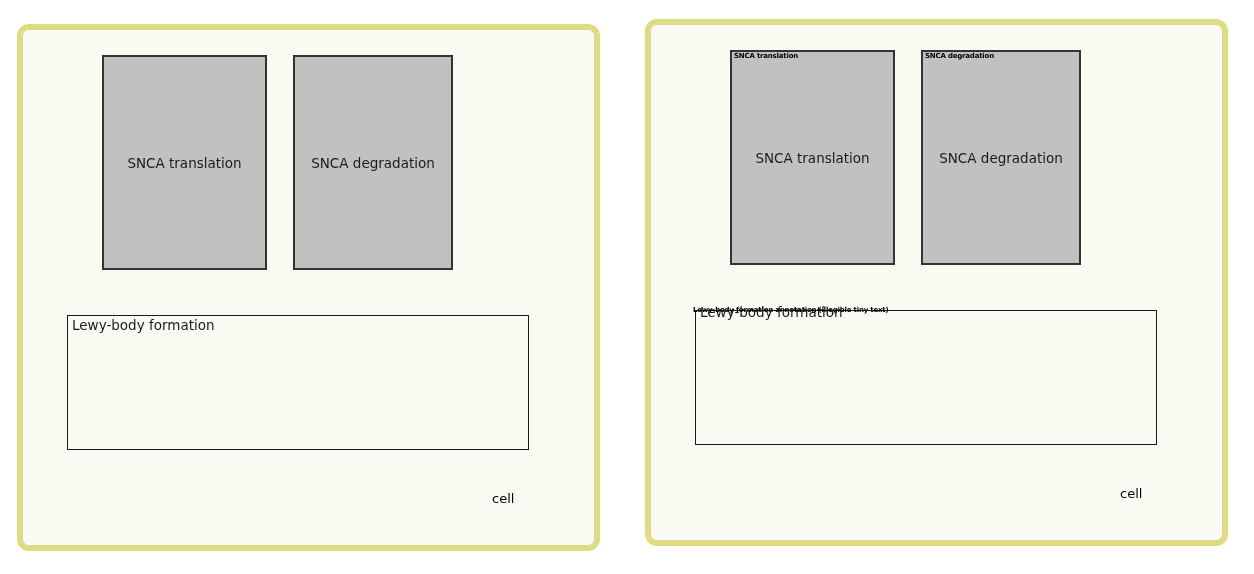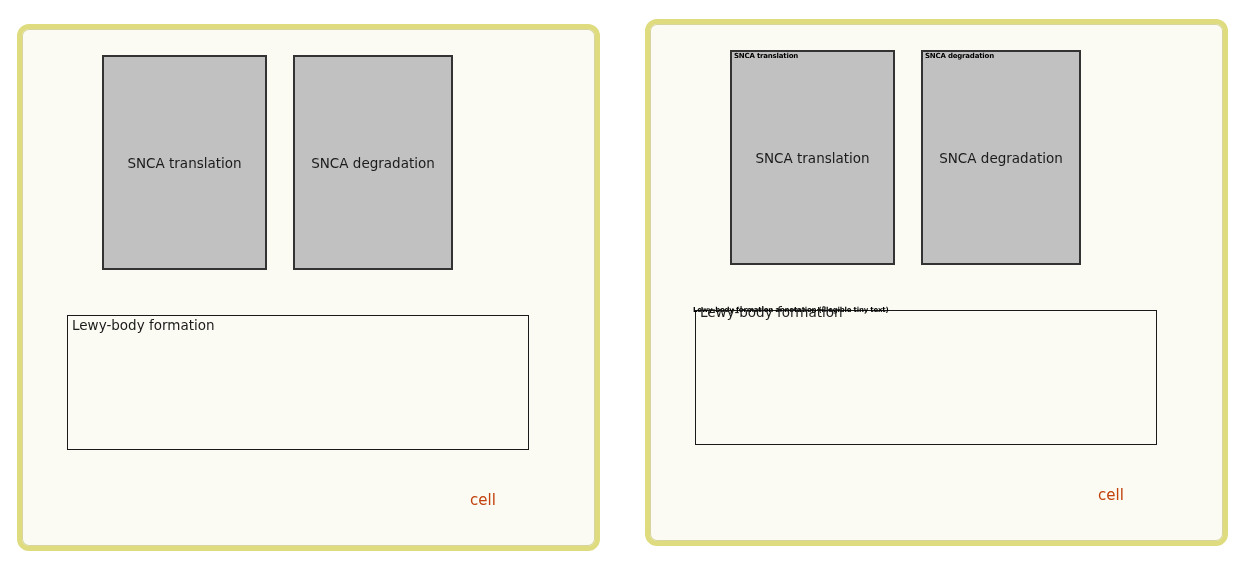--- a/index.html
+++ b/index.html
@@ -54,23 +54,23 @@
     position: absolute;
     left: 4px; top: 1px;
     font-size: 13.5px;
     color: #1b1b1b;
     white-space: nowrap;
   }
   .panel-right .formation-label { top: -7px; }
 
   .cell-label {
     position: absolute;
-    left: 448px; top: 462px;
-    font-size: 15px;
-    color: #c2410c;
+    left: 470px; top: 462px;
+    font-size: 13px;
+    color: #000000;
   }
 
   .tiny-label {
     position: absolute;
     left: 2px; top: 1px;
     font-size: 7px;
     font-weight: 700;
     letter-spacing: -0.2px;
     color: #000000;
     white-space: nowrap;

